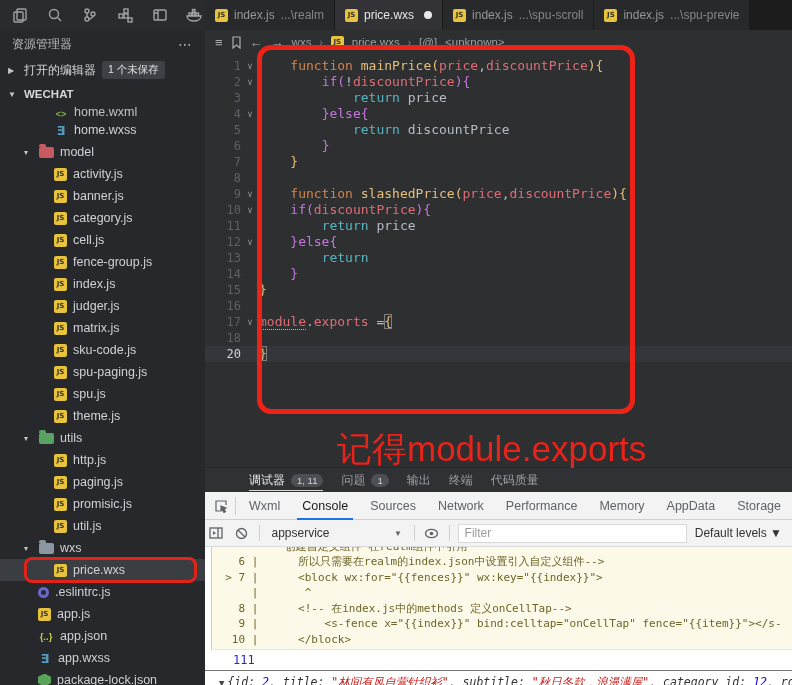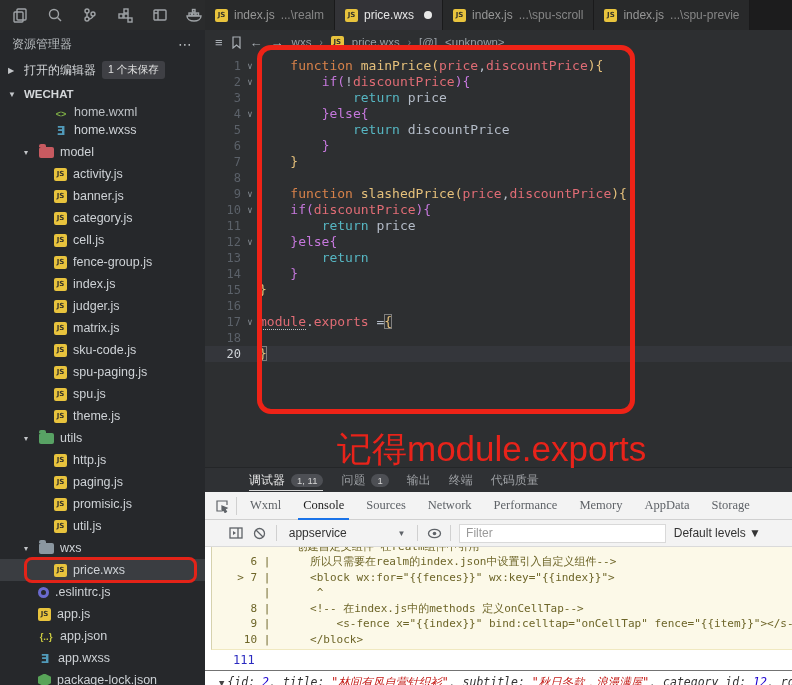--- a/index.html
+++ b/index.html
@@ -83,37 +83,37 @@
   .ptab{display:flex;align-items:center;gap:6px;font-size:12px;color:#9c9fa3;height:100%;position:relative;}
   .ptab.active{color:#e8e8e8;margin-left:30px;}
   .ptab.active::after{content:'';position:absolute;left:0;right:0;bottom:1px;height:1px;background:#d7d7d7;}
   .pbadge{background:#4d4f54;color:#d6d6d6;font-size:9.5px;padding:1px 6px;border-radius:8px;}
 
   
   .devtools{position:absolute;top:462px;left:0;width:587px;height:193px;background:#fff;}
   .dt-tabs{height:28px;background:#f3f3f3;border-bottom:1px solid #d0d0d0;display:flex;align-items:center;
       font-size:12.5px;color:#5f6368;}
   .dt-inspect{width:30px;display:flex;align-items:center;justify-content:center;border-right:1px solid #d0d0d0;height:18px;margin:0 2px;}
-  .dt-tab{padding:0 11px;height:28px;display:flex;align-items:center;position:relative;white-space:nowrap;font-family:Liberation Serif, serif;}
+  .dt-tab{padding:0 11px;height:28px;display:flex;align-items:center;position:relative;white-space:nowrap;}
   .dt-tab.active{color:#1a1a1a;}
   .dt-tab.active::after{content:'';position:absolute;left:6px;right:6px;bottom:0;height:2px;background:#1a73e8;}
-  .dt-toolbar{height:27px;background:#f3f3f3;border-bottom:1px solid #dadada;display:flex;align-items:center;gap:8px;padding:0 23px;}
+  .dt-toolbar{height:27px;background:#f3f3f3;border-bottom:1px solid #dadada;display:flex;align-items:center;gap:8px;padding:0 2px;}
   .tb-ic{width:18px;height:18px;display:flex;align-items:center;justify-content:center;}
   .tb-ic svg{stroke:#5f6368;fill:none;stroke-width:1.3;}
   .tb-sep{width:1px;height:16px;background:#d0d0d0;}
   .ctx-select{display:flex;align-items:center;justify-content:space-between;width:140px;
       font-size:12px;color:#333;padding:0 4px;}
   .ctx-select .caret{font-size:8px;color:#5f6368;}
   .filter-input{width:232px;height:19px;border:1px solid #d9d9d9;background:#fff;font-size:12px;
       padding:0 6px;color:#333;font-family:"Liberation Sans","DejaVu Sans",sans-serif;}
   .filter-input::placeholder{color:#9a9a9a;}
   .levels{font-size:12px;color:#333;margin-left:auto;padding-right:8px;white-space:nowrap;}
 
   .console{height:138px;overflow:hidden;background:#fff;}
-  .warnblock{background:#fcf9e8;border-bottom:1px solid #f0e9c0;padding:0 0 2px 12px;
+  .warnblock{background:#fcf9e8;border-bottom:1px solid #f0e9c0;padding:0 0 2px 0;
      border-left:1px solid #d6d2ae;margin-left:6px;}
   .wline{font-family:"DejaVu Sans Mono","Liberation Mono",monospace;font-size:11px;line-height:15.5px;
      color:#6d6528;white-space:pre;}
   .wline.clip{height:7px;overflow:hidden;line-height:14px;display:flex;align-items:flex-end;}
   .logrow{border-bottom:1px solid #737373;background:#fff;padding:3px 0 3px 28px;
      font-family:"DejaVu Sans Mono","Liberation Mono",monospace;font-size:12px;color:#2a2ac0;}
   .objrow{padding:4px 0 4px 14px;font-family:"DejaVu Sans Mono","Liberation Mono",monospace;
      font-size:11.5px;font-style:italic;color:#303030;white-space:nowrap;overflow:hidden;}
   .objrow .tri{font-style:normal;font-size:9px;color:#444;margin-right:3px;}
   .ob-k{color:#333;}

